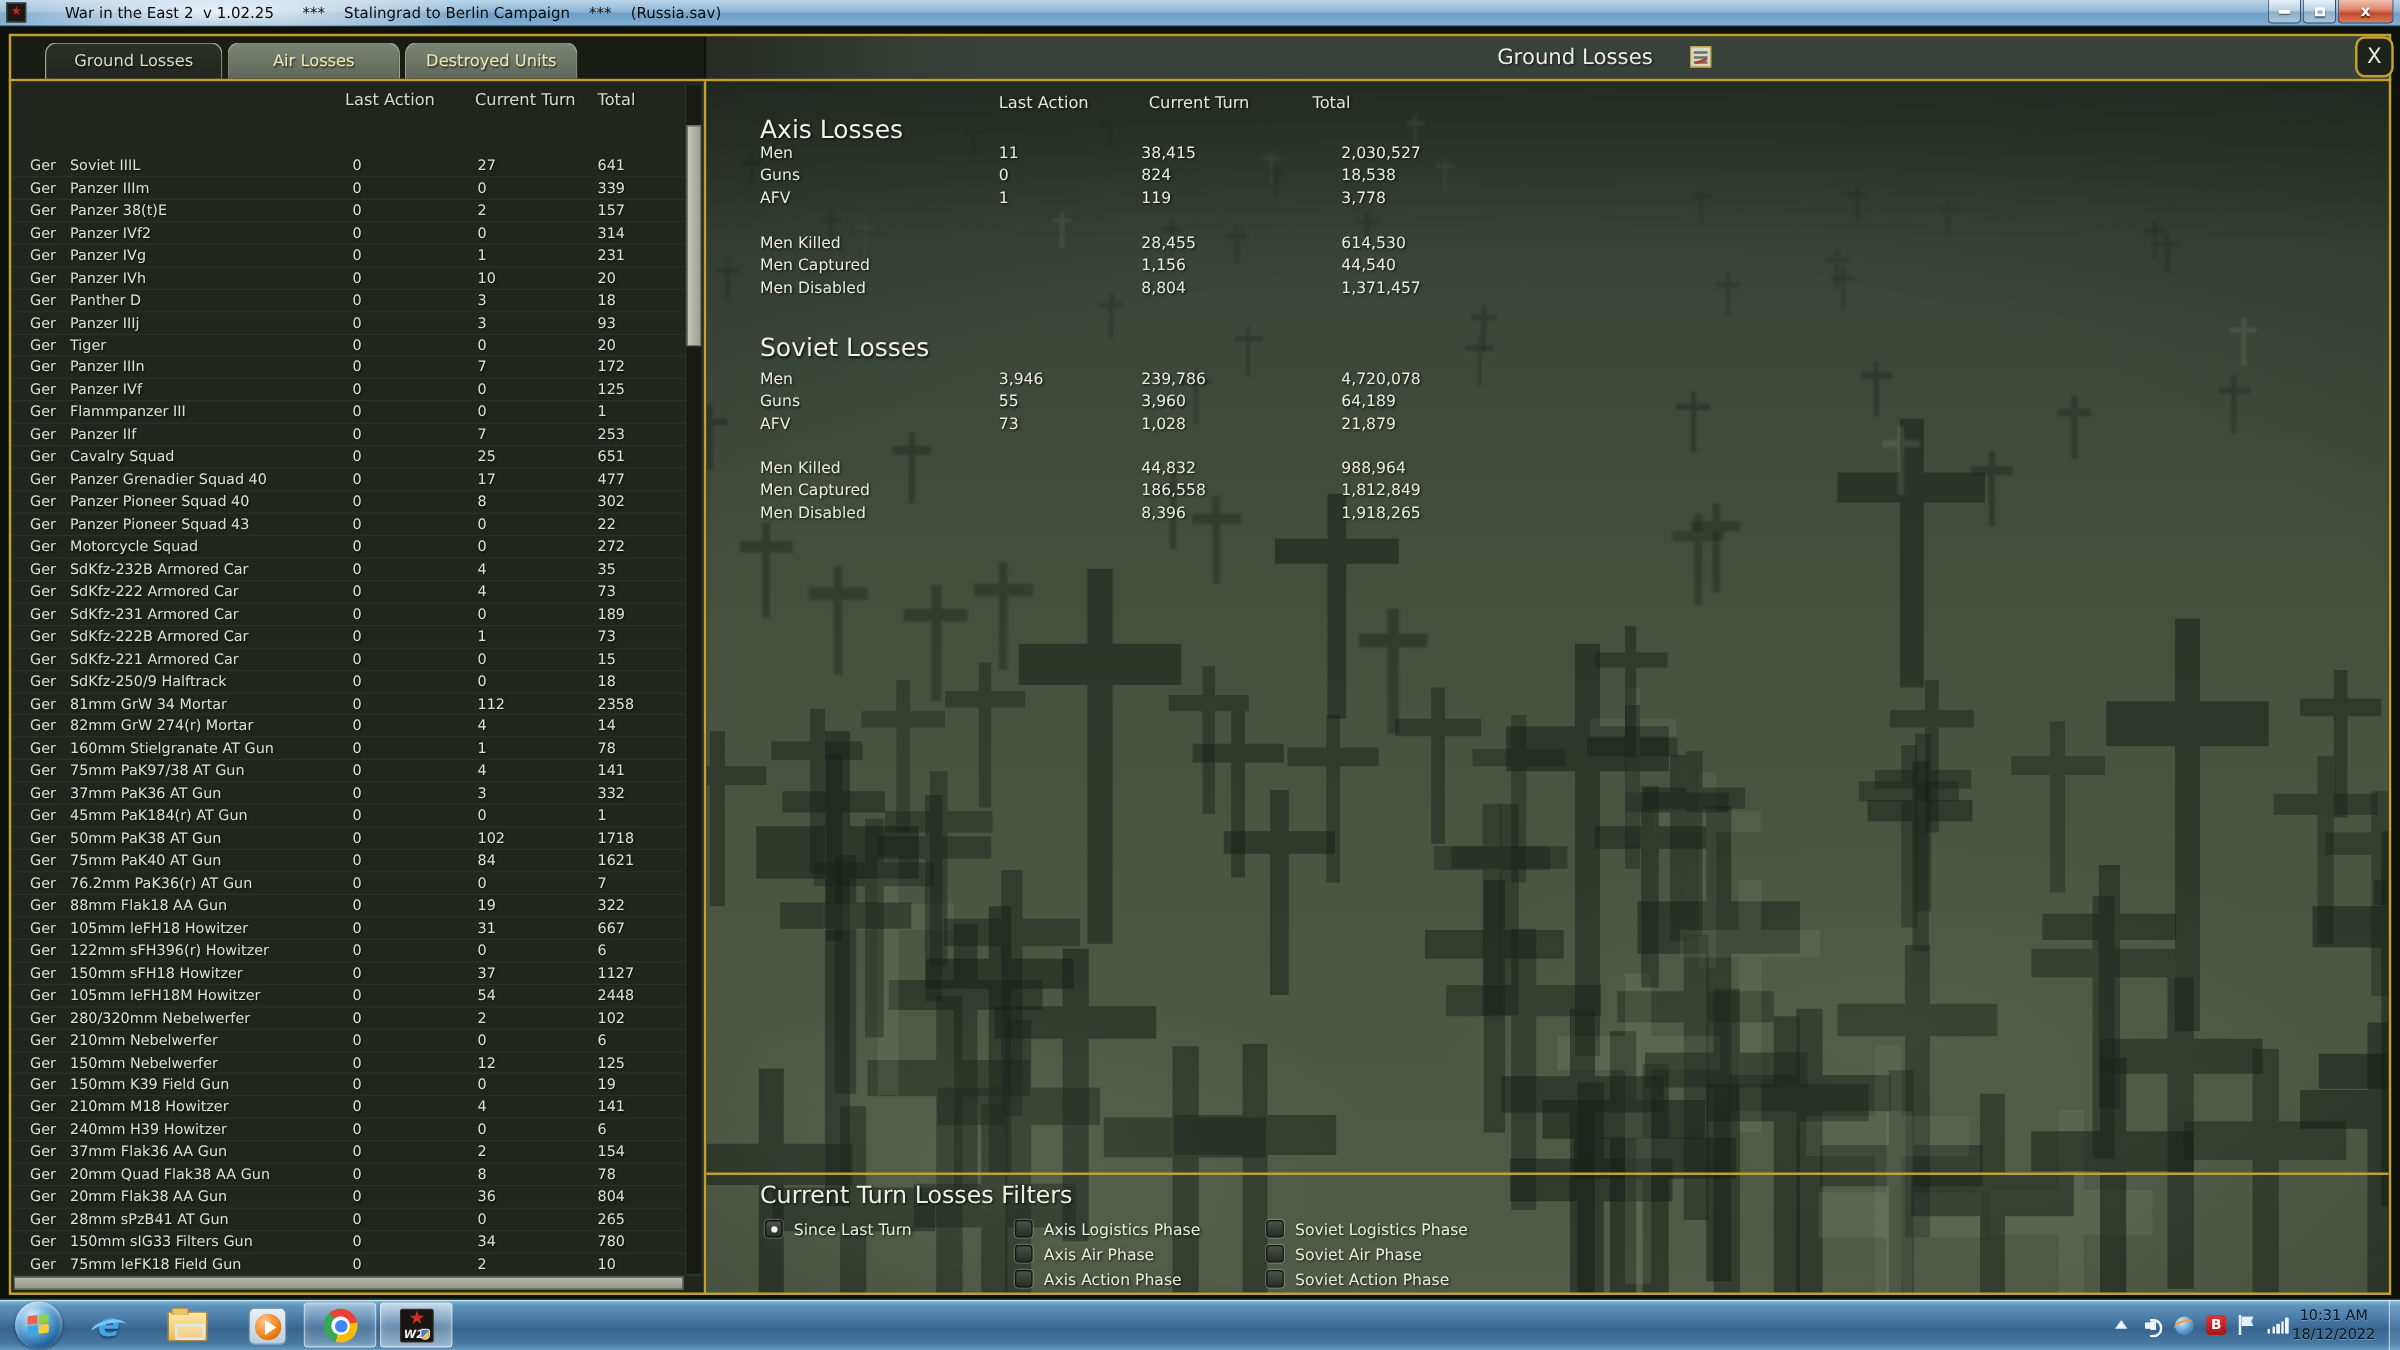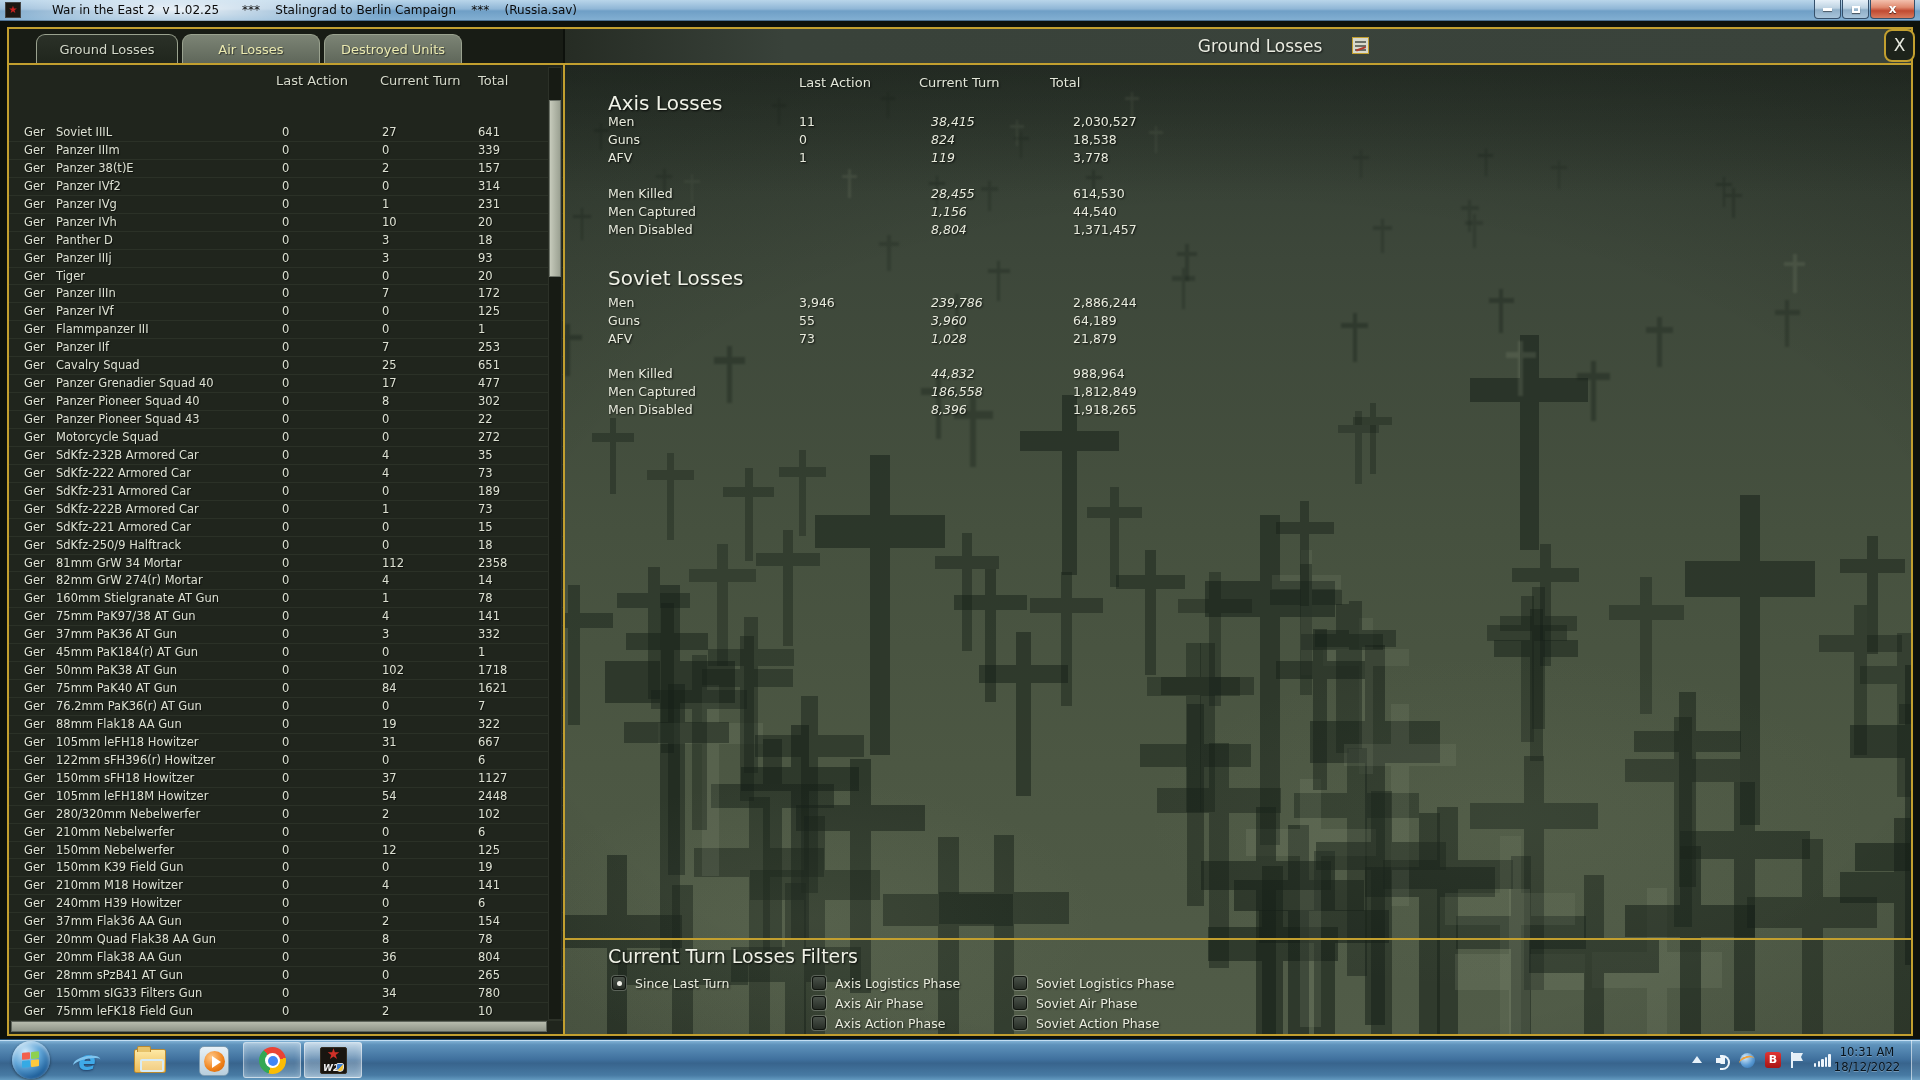--- a/index.html
+++ b/index.html
@@ -77,21 +77,21 @@
   .cem-grad{position:absolute;inset:0;
     background:radial-gradient(420px 200px at 18% 88%,rgba(150,160,130,.10),transparent 70%),
                radial-gradient(520px 240px at 70% 78%,rgba(140,150,120,.09),transparent 70%),
                linear-gradient(180deg,rgba(10,14,10,.30),rgba(10,14,10,0) 130px),
                radial-gradient(1300px 760px at 50% 58%,rgba(0,0,0,0) 55%,rgba(6,10,6,.28));}
   .rcontent{position:absolute;inset:0;}
   .rh{position:absolute;top:10px;font-size:13px;color:#e2e6d8;text-shadow:1px 1px 2px rgba(0,0,0,.75);}
   .sec-title{position:absolute;left:43px;font-size:20px;color:#f0f2e7;text-shadow:1px 1px 2px rgba(0,0,0,.8);}
   .loss-row{position:absolute;left:0;width:100%;height:18px;}
   .loss-row span{position:absolute;font-size:12.5px;line-height:18px;color:#e8ebdd;text-shadow:1px 1px 2px rgba(0,0,0,.8);white-space:nowrap;}
-  .ll{left:43px;} .la{left:234px;} .lc{left:366px;font-style:italic;} .lt{left:508px;}
+  .ll{left:43px;} .la{left:234px;} .lc{left:348px;} .lt{left:508px;}
 
   
   .fdivider{position:absolute;left:0;top:873px;width:100%;height:2px;background:#c29f2f;z-index:20;}
   .fheading{position:absolute;left:43px;top:880px;font-size:19px;color:#eef0e5;text-shadow:1px 1px 2px rgba(0,0,0,.8);}
   .chk{position:absolute;height:16px;}
   .chk .box{position:absolute;left:0;top:1px;width:14px;height:14px;border-radius:3px;
     background:linear-gradient(180deg,#4a524a,#272d26);border:1px solid #10140f;
     box-shadow:0 0 0 1px rgba(255,255,255,.22);}
   .chk .box.on::after{content:"";position:absolute;left:4px;top:4px;width:5px;height:5px;border-radius:50%;background:#f2f2ea;}
   .chk .clab{position:absolute;left:23px;top:1px;font-size:12.5px;color:#e8ebdd;text-shadow:1px 1px 2px rgba(0,0,0,.8);white-space:nowrap;}
@@ -1101,21 +1101,21 @@
               <span class="lt">1,371,457</span>
             </div>
           </div>
 
         <div class="sec-title" style="top:201px">Soviet Losses</div>
         <div id="soviet-rows" style="position:absolute;inset:0">
             <div class="loss-row" style="top: 229px;">
               <span class="ll">Men</span>
               <span class="la">3,946</span>
               <span class="lc">239,786</span>
-              <span class="lt">2,886,244</span>
+              <span class="lt">4,720,078</span>
             </div>
             <div class="loss-row" style="top: 247px;">
               <span class="ll">Guns</span>
               <span class="la">55</span>
               <span class="lc">3,960</span>
               <span class="lt">64,189</span>
             </div>
             <div class="loss-row" style="top: 265px;">
               <span class="ll">AFV</span>
               <span class="la">73</span>

